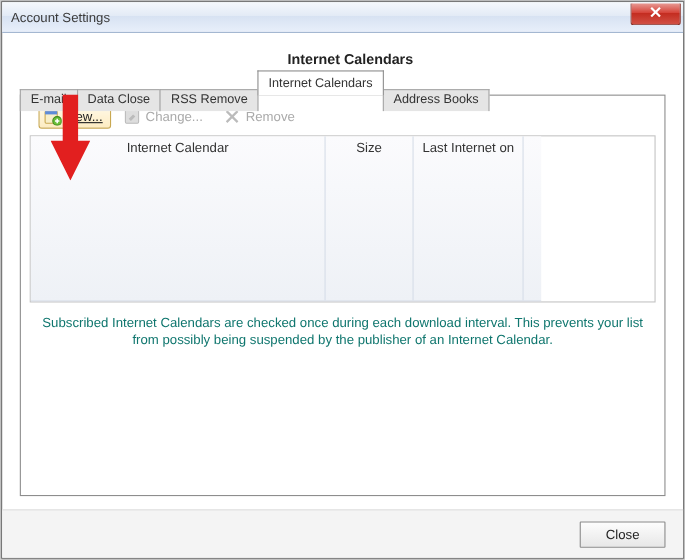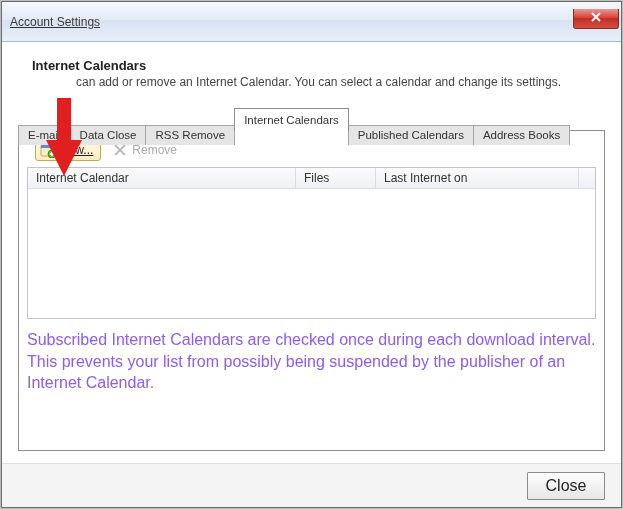--- a/index.html
+++ b/index.html
@@ -14,27 +14,26 @@
     width: 621px;
     height: 507px;
     margin: 1px;
     background: #fff;
     border: 1px solid #6b6b6b;
     box-shadow: 0 0 2px rgba(0,0,0,0.3);
     display: flex;
     flex-direction: column;
   }
   .titlebar {
-    height: 40px;
+    height: 28px;
     background: linear-gradient(to bottom, #f5f8fc 0%, #e3ebf6 45%, #d7e2f2 46%, #e8effa 100%);
     border-bottom: 1px solid #a4b7d1;
     display: flex;
     align-items: center;
     padding: 0 0 0 8px;
-    text-decoration: underline;
   }
   .titlebar .title {
     flex: 1;
     color: #3b3b3b;
     font-size: 12px;
   }
   .close-btn {
     width: 46px;
     height: 20px;
     margin-right: 2px;
@@ -48,20 +47,21 @@
     justify-content: center;
     cursor: pointer;
   }
   .close-btn svg { width: 12px; height: 10px; }
   .content {
     flex: 1;
     padding: 10px 16px 12px 16px;
     display: flex;
     flex-direction: column;
     position: relative;
+    text-align: center;
   }
   .header-title {
     font-weight: bold;
     color: #222;
     font-size: 13px;
     margin: 6px 0 2px 14px;
   }
   .header-desc {
     color: #444;
     margin: 0 0 18px 58px;
@@ -127,61 +127,61 @@
   .tb-btn.primary .lbl { text-decoration: underline; }
   .tb-btn.disabled {
     color: #aaa;
     cursor: default;
   }
   .tb-btn .ic { width: 16px; height: 16px; display:flex; align-items:center; justify-content:center; }
   .listview {
     border: 1px solid #c4c4c4;
     height: 152px;
     display: flex;
-    flex-direction: column;
+    flex-direction: row;
     background: #fff;
   }
   .lv-head {
     display: flex;
     background: linear-gradient(to bottom, #fbfbfd, #eef1f6);
     border-bottom: 1px solid #d6dde8;
   }
   .lv-col {
     border-right: 1px solid #d6dde8;
     padding: 3px 8px;
     font-size: 12px;
     color: #333;
   }
   .lv-col.c1 { flex: 0 0 268px; }
   .lv-col.c2 { flex: 0 0 80px; }
   .lv-col.c3 { flex: 1; }
   .lv-col.c4 { flex: 0 0 14px; border-right:none; }
   .lv-body { flex:1; }
   .footnote {
     margin-top: 10px;
-    font-size: 16px;
-    color: #8b5cf6;
+    font-size: 12px;
+    color: #0f766e;
     line-height: 1.35;
   }
   .footer {
     height: 44px;
     display: flex;
     justify-content: flex-end;
     align-items: center;
     padding: 0 16px;
     background: #f4f4f4;
     border-top: 1px solid #dfdfdf;
   }
   .close-main {
     min-width: 78px;
     padding: 4px 14px;
     border: 1px solid #8b8b8b;
     border-radius: 1px;
     background: linear-gradient(to bottom, #fdfdfd, #e7e7e7);
-    font-size: 16px;
+    font-size: 12px;
     color: #222;
     cursor: pointer;
     text-align: center;
   }
   .arrow {
     position: absolute;
     left: 44px;
     top: 56px;
     z-index: 10;
     pointer-events: none;
@@ -203,59 +203,66 @@
     </div>
   </div>
 
   <div class="content">
 
     <svg class="arrow" width="36" height="78">
       <path d="M11 0 H25 V42 H36 L18 78 L0 42 H11 Z" fill="#e21f1f"></path>
     </svg>
 
     <div class="header-title">Internet Calendars</div>
-    <div class="header-desc">can add or remove an Internet Calendar. You can select a calendar and change its settings.</div>
 
     <div class="tabstrip">
       <div class="tab">E-mail</div>
       <div class="tab">Data Close</div>
       <div class="tab">RSS Remove</div>
       <div class="tab active">Internet Calendars</div>
-      <div class="tab">Published Calendars</div>
       <div class="tab">Address Books</div>
     </div>
 
     <div class="tabpanel">
 
       <div class="toolbar">
         <div class="tb-btn primary">
           <span class="ic">
             <svg width="16" height="16" viewBox="0 0 16 16">
               <rect x="1" y="3" width="11" height="11" rx="1" fill="#f7eec9" stroke="#c9a851"></rect>
               <rect x="1" y="3" width="11" height="3" fill="#5e8bd8"></rect>
               <circle cx="12" cy="12" r="4" fill="#6bbf3a" stroke="#3e8a18"></circle>
               <path d="M12 10 V14 M10 12 H14" stroke="#fff" stroke-width="1.4"></path>
             </svg>
           </span>
           <span class="lbl">New...</span>
         </div>
         <div class="tb-btn disabled">
           <span class="ic">
             <svg width="16" height="16" viewBox="0 0 16 16">
+              <rect x="2" y="2" width="12" height="12" rx="1" fill="#ddd" stroke="#bbb"></rect>
+              <path d="M5 10 L9 6 L11 8 L7 12 Z" fill="#bbb"></path>
+            </svg>
+          </span>
+          <span>Change...</span>
+        </div>
+        <div class="tb-btn disabled">
+          <span class="ic">
+            <svg width="16" height="16" viewBox="0 0 16 16">
               <path d="M3 3 L13 13 M13 3 L3 13" stroke="#bbb" stroke-width="2"></path>
             </svg>
           </span>
           <span>Remove</span>
         </div>
       </div>
 
       <div class="listview">
         <div class="lv-head">
           <div class="lv-col c1">Internet Calendar</div>
-          <div class="lv-col c2">Files</div>
+          <div class="lv-col c2">Size</div>
           <div class="lv-col c3">Last Internet on</div>
           <div class="lv-col c4"></div>
         </div>
         <div class="lv-body"></div>
       </div>
 
       <div class="footnote">Subscribed Internet Calendars are checked once during each download interval. This prevents your list from possibly being suspended by the publisher of an Internet Calendar.</div>
 
     </div>
   </div>

